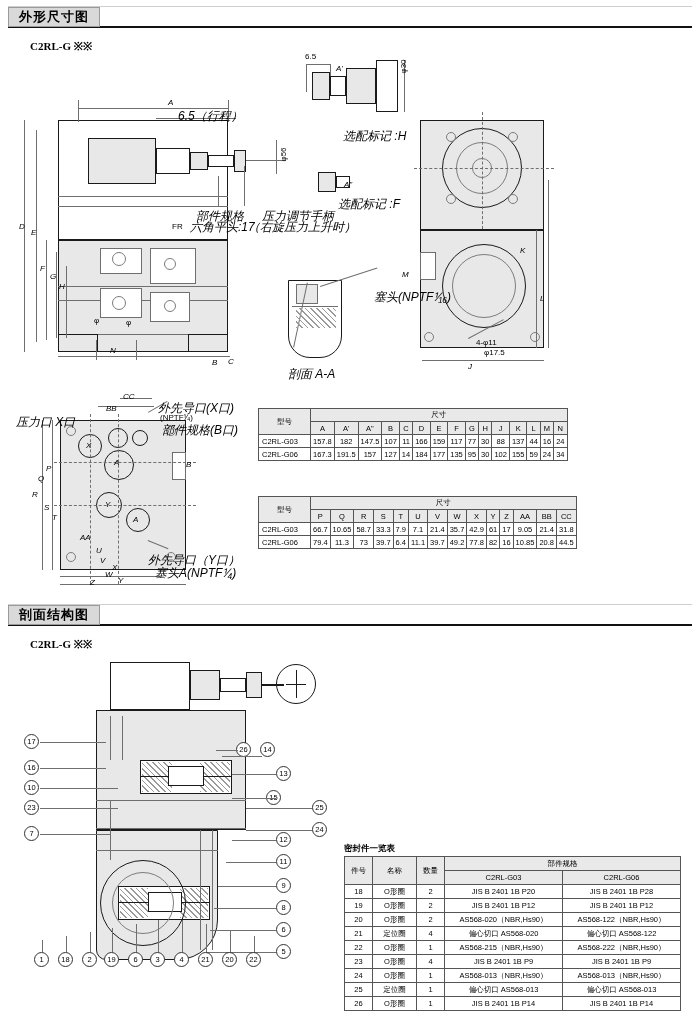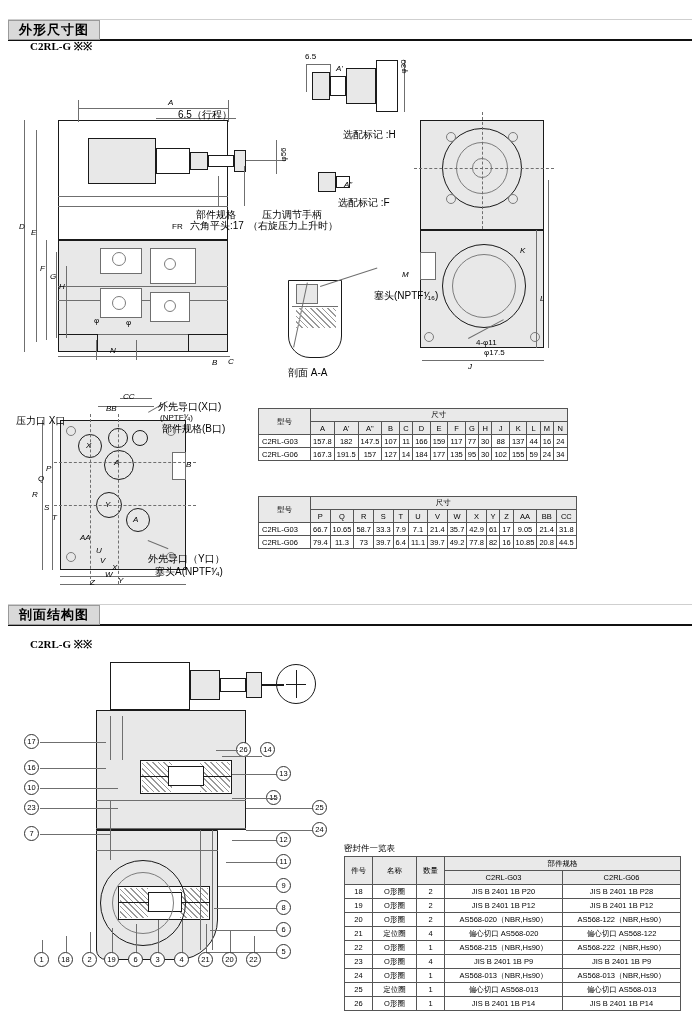--- a/index.html
+++ b/index.html
@@ -54,21 +54,21 @@
   }
   .rect { position: absolute; border: 1px solid #1a1a1a; }
   .rect-thin { position: absolute; border: 1px solid #6f6f6f; }
   .fillgray { background: #e8e8e8; }
   .fillwhite { background: #fff; }
   .circ { position: absolute; border: 1px solid #1a1a1a; border-radius: 50%; background: transparent; }
   .circ-thin { position: absolute; border: 1px solid #7c7c7c; border-radius: 50%; }
   .dash { position: absolute; border-top: 1px dashed #6f6f6f; }
   .vdash { position: absolute; border-left: 1px dashed #6f6f6f; }
   .lbl { position: absolute; font-size: 8px; white-space: nowrap; }
-  .lbl-cn { position: absolute; font-size: 10px; white-space: nowrap; }
+  .lbl-cn { position: absolute; font-size: 12px; white-space: nowrap; font-style: italic; }
   .lbl-it { position: absolute; font-size: 8px; font-style: italic; }
   .callout {
     position: absolute;
     width: 15px; height: 15px;
     border: 1px solid #333;
     border-radius: 50%;
     font-size: 7.5px;
     display: flex; align-items: center; justify-content: center;
     background: #fff;
   }
@@ -104,21 +104,21 @@
     white-space: nowrap;
   }
   table.seal th { background: #e9e9e9; font-weight: normal; }
   .seal-title { position: absolute; font-size: 8.5px; }
 </style>
 </head>
 <body>
 
 <div class="page">
 
-  <div class="section-bar" style="top:19px;">
+  <div class="section-bar" style="top:6px;">
     <div class="box">
       <span>外形尺寸图</span>
     </div>
   </div>
   <div class="model-label" style="left:30px; top:38px;">C2RL-G ※※</div>
 
   <div>
 
     <div class="rect fillwhite" style="left:58px; top:120px; width:170px; height:120px;"></div>
     <div class="rect fillgray" style="left:58px; top:240px; width:170px; height:112px;"></div>
@@ -521,21 +521,21 @@
     <div class="gl" style="left:90px; top:932px; width:1px; height:20px;"></div>
     <div class="gl" style="left:112px; top:928px; width:1px; height:24px;"></div>
     <div class="gl" style="left:136px; top:924px; width:1px; height:28px;"></div>
     <div class="gl" style="left:158px; top:920px; width:1px; height:32px;"></div>
     <div class="gl" style="left:182px; top:920px; width:1px; height:32px;"></div>
     <div class="gl" style="left:206px; top:924px; width:1px; height:28px;"></div>
     <div class="gl" style="left:230px; top:930px; width:1px; height:22px;"></div>
     <div class="gl" style="left:254px; top:936px; width:1px; height:16px;"></div>
   </div>
 
-  <div class="seal-title" style="left:344px; top:843px;">密封件一览表</div>
+  <div class="seal-title" style="left:344px; top:843px;font-weight:bold;">密封件一览表</div>
   <table class="seal" style="left:344px; top:856px;">
     <tbody>
         <tr>
       <th rowspan="2" style="width:28px;">件号</th>
       <th rowspan="2" style="width:44px;">名称</th>
       <th rowspan="2" style="width:28px;">数量</th>
       <th colspan="2">部件规格</th>
     </tr>
     <tr>
       <th style="width:118px;">C2RL-G03</th>

